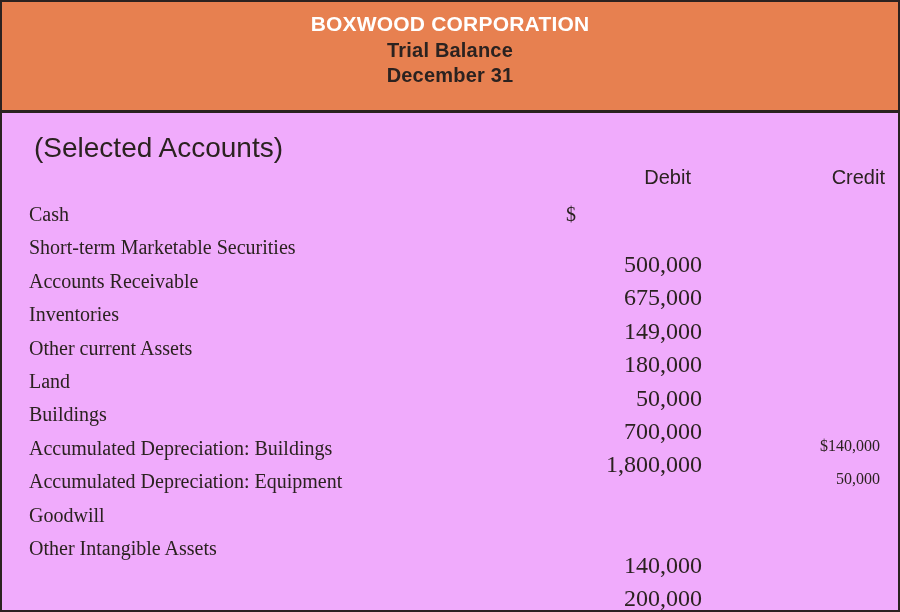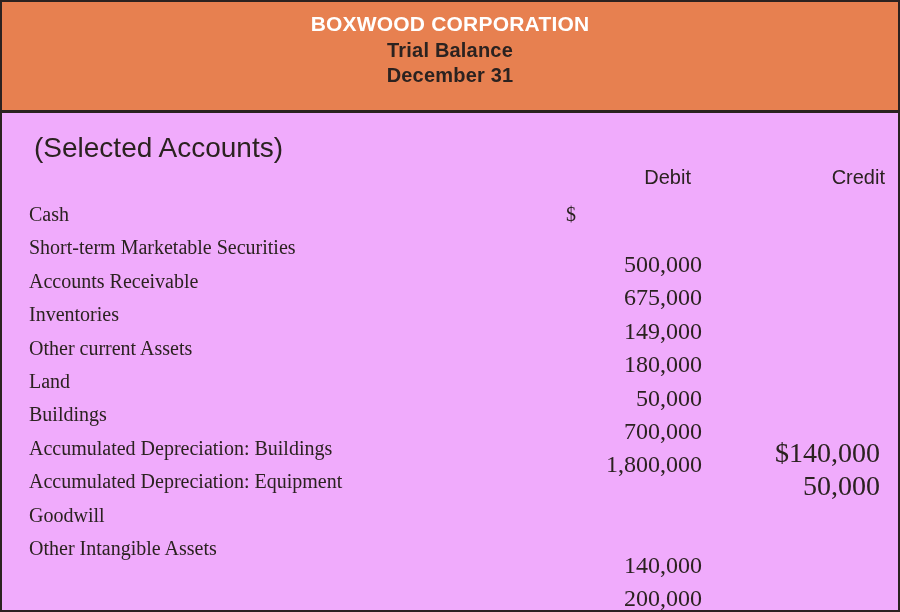--- a/index.html
+++ b/index.html
@@ -125,21 +125,21 @@
     color: #2b2220;
     white-space: nowrap;
     margin-top: 48px;
   }
   .amount-credit {
     position: absolute;
     left: 600px;
     top: 0;
     width: 267px;
     text-align: right;
-    font-size: 28px;
+    font-size: 16px;
     color: #2b2220;
     white-space: nowrap;
   }
 </style>
 </head>
 <body>
 
 <div class="statement">
 
   <div class="title-block">

